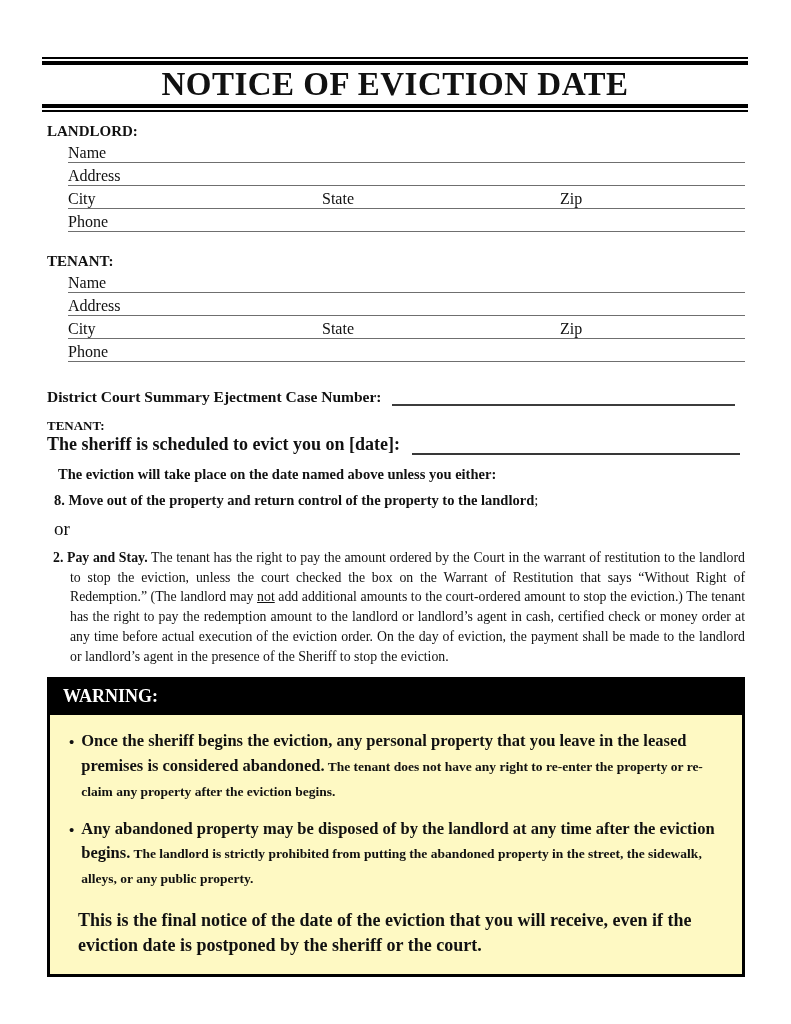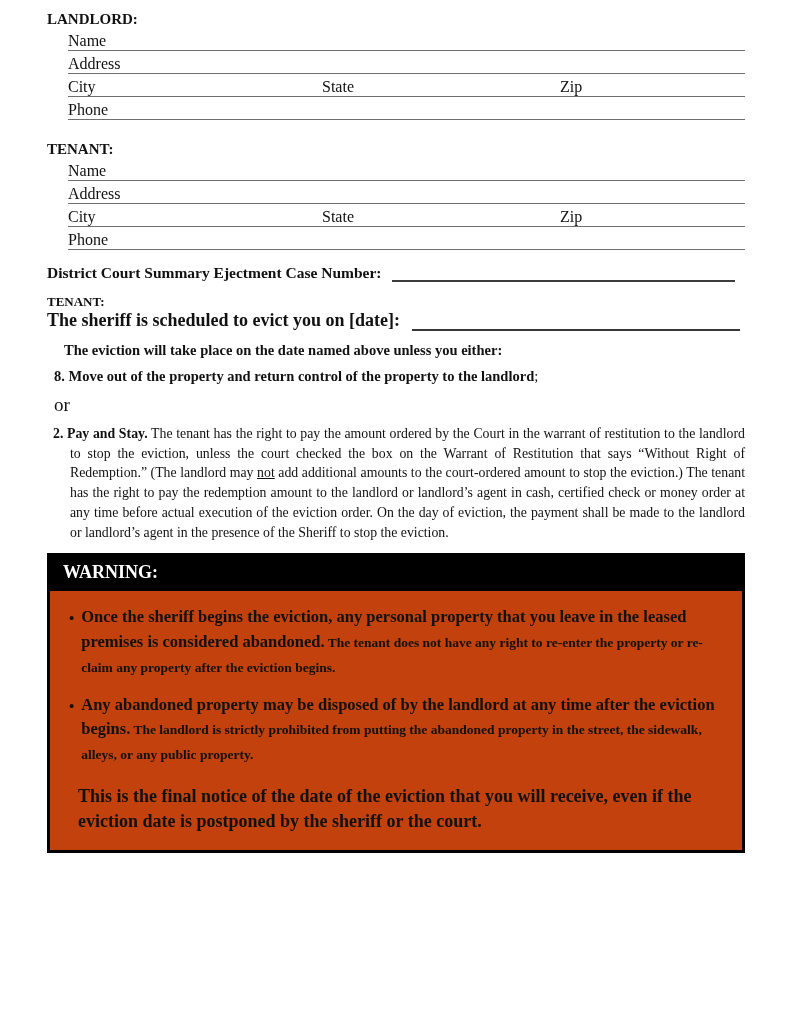--- a/index.html
+++ b/index.html
@@ -34,61 +34,68 @@
   }
   .fill{flex:1;height:14px;}
   .cell{display:flex;align-items:flex-start;}
   .cell-city{width:254px;}
   .cell-state{width:238px;gap:16px;}
   .cell-zip{flex:1;}
 
   .tenant-gap{margin-top:21px;}
 
   
-  .case-row{display:flex;align-items:center;margin-top:13px;font-size:15.5px;}
+  .case-row{display:flex;align-items:flex-end;margin-top:25px;font-size:15.5px;}
   .case-label{font-weight:bold;white-space:nowrap;}
   .case-line{flex:1;border-bottom:2px solid #3c3c3c;height:17px;margin-left:11px;margin-right:10px;}
 
   
   .tenant-small{font-weight:bold;font-size:13px;margin-top:13px;line-height:1.1;}
   .sheriff-row{display:flex;align-items:flex-end;margin-top:1px;}
   .sheriff-text{font-weight:bold;font-size:18px;line-height:1.15;white-space:nowrap;}
   .sheriff-line{flex:1;border-bottom:2.5px solid #383838;height:18px;margin-left:12px;margin-right:5px;}
 
-  .intro{font-weight:bold;font-size:14.5px;margin:11px 0 0 17px;}
+  .intro{font-weight:bold;font-size:14.5px;margin:11px 0 0 11px;}
   .option1{font-weight:bold;font-size:14.5px;margin:9px 0 0 7px;}
   .option1 .punct{font-weight:normal;}
   .or-line{font-size:19px;margin:9px 0 0 7px;}
   .para2{
     font-size:13.8px;line-height:1.43;text-align:justify;
     margin:8px 0 0 6px;padding-left:17px;text-indent:-17px;
   }
   .para2 .lead{font-weight:bold;}
   .para2 .u{text-decoration:underline;}
 
   
-  .warning-box{margin-top:11px;border:3px solid #000;background:#c2410c;}
+  .warning-box{margin-top:11px;border:3px solid #000;background:#fef9c3;}
   .warning-header{background:#000;color:#fff;font-weight:bold;font-size:18px;padding:7px 12px 8px 13px;line-height:1.1;}
   .warning-content{padding:14px 18px 8px 16px;}
   .bullet{display:flex;margin-bottom:14px;}
   .bullet-dot{font-size:15px;font-weight:bold;line-height:1.55;margin:2px 7px 0 3px;}
   .bullet-text{line-height:1.5;}
   .bt-main{font-size:16.5px;font-weight:bold;}
   .bt-sub{font-size:13.5px;font-weight:bold;}
   .final-notice{font-size:18px;font-weight:bold;line-height:1.4;margin:18px 4px 8px 12px;}
 
   
   .affidavit{margin-top:12px;font-size:13.5px;line-height:1.3;}
   .aff-lead{font-weight:bold;}
 </style>
 </head>
 <body>
 
 <div class="page">
 
+  <div class="title-block">
+    <div class="rule thin mb2"></div>
+    <div class="rule thick"></div>
+    <div class="doc-title">NOTICE OF EVICTION DATE</div>
+    <div class="rule thick mb2"></div>
+    <div class="rule thin"></div>
+  </div>
 
   <div class="content">
 
     <div>
       <div class="sec-heading">LANDLORD:</div>
       <div class="fields">
         <div class="frow">
           <span>Name</span>
           <span class="fill"></span>
         </div>

